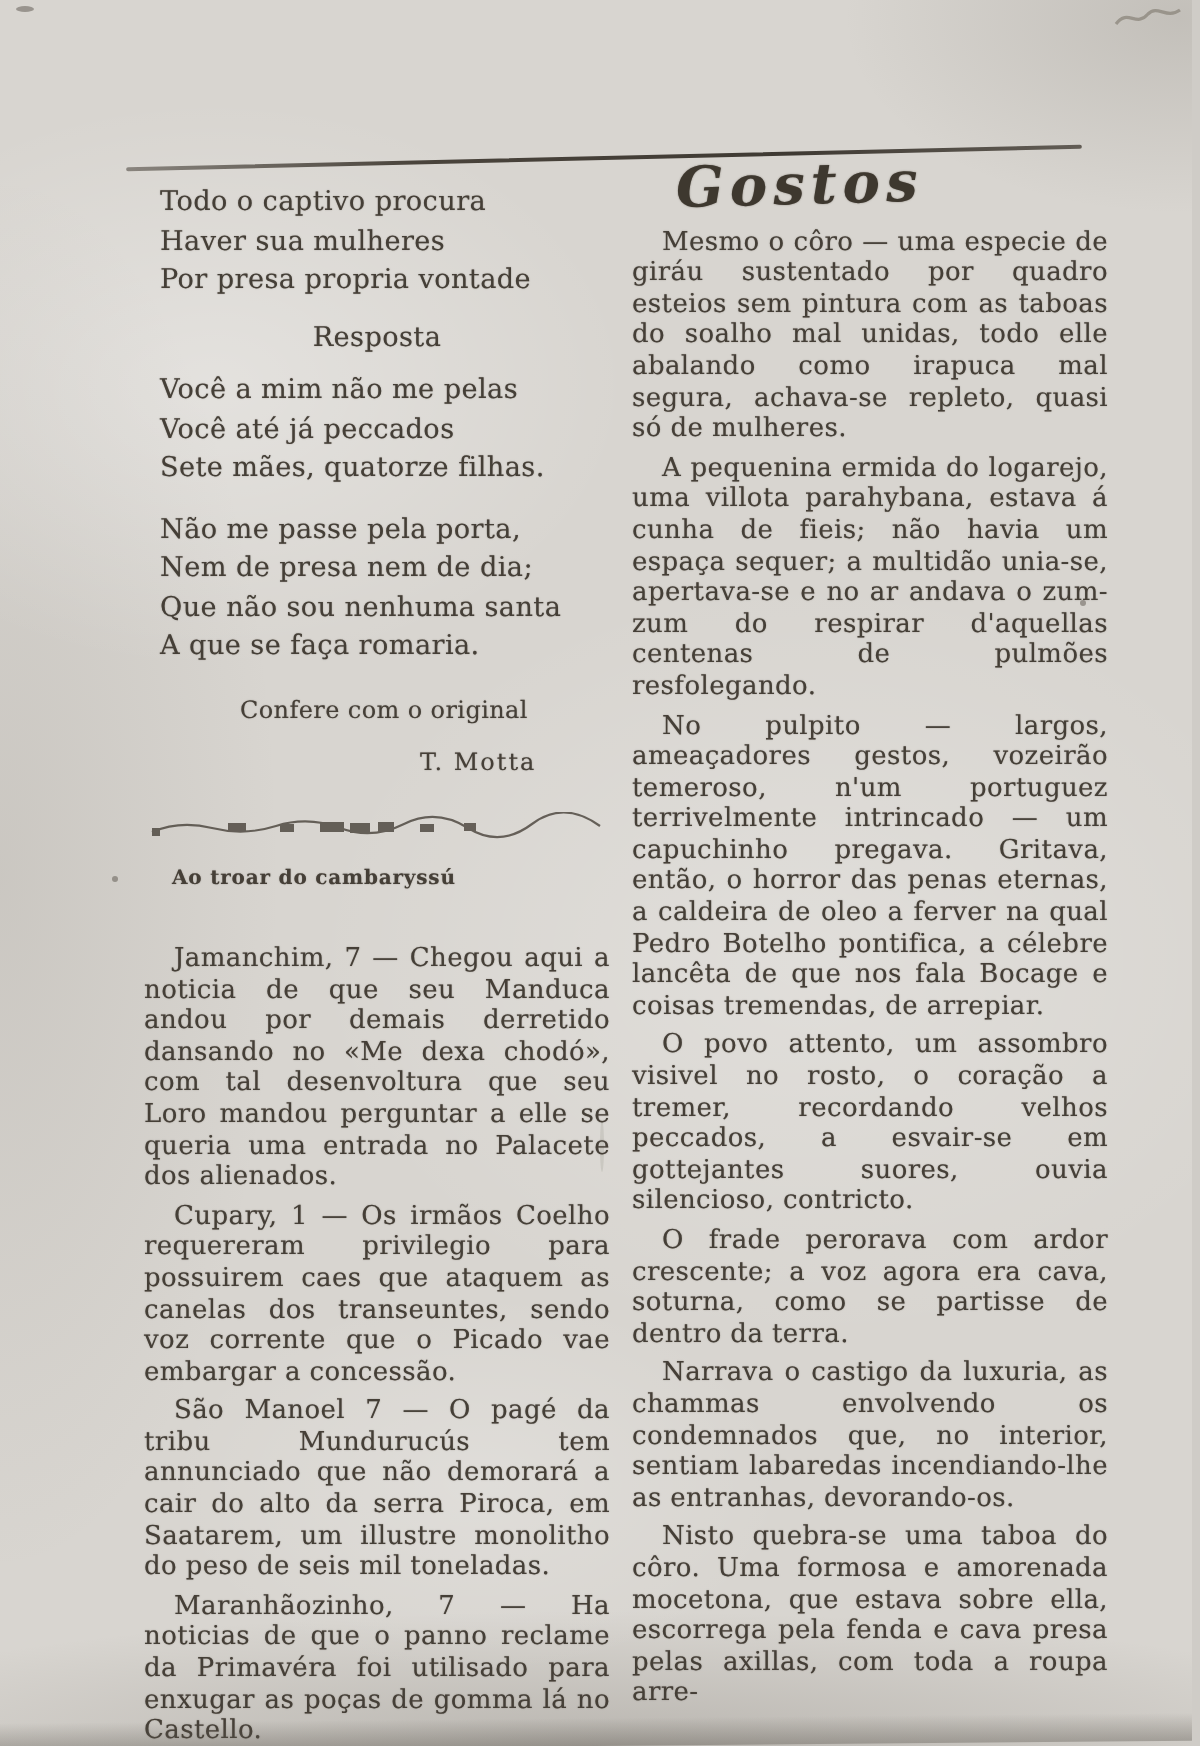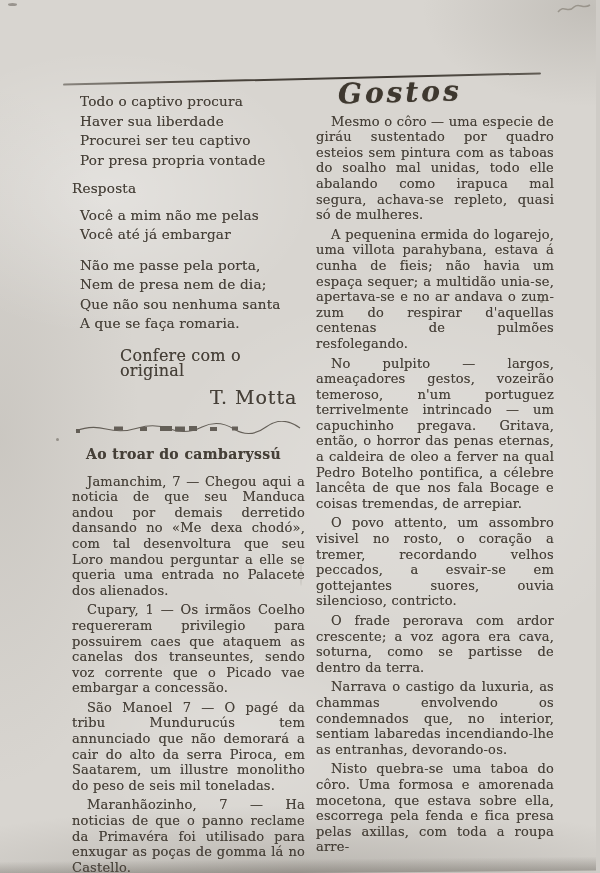--- a/index.html
+++ b/index.html
@@ -38,28 +38,28 @@
     transform:skewY(-.5deg);
   }
 
   .col{position:absolute;font-size:13px;line-height:15.6px;letter-spacing:.2px;}
   .col-left{left:72px;top:92px;width:233px;}
   .col-right{left:316px;top:84px;width:238px;}
 
   .ink{color:#453f37;text-shadow:0 0 .6px rgba(70,62,52,.55);}
 
   .poem-line{font-size:13.6px;line-height:19.5px;padding-left:8px;white-space:nowrap;}
-  .poem-heading{font-size:13.6px;margin:11px 0 9px 0;}
+  .poem-heading{text-align:center;font-size:13.6px;margin:11px 0 9px 0;}
   .stanza{margin-bottom:11px;}
-  .attestation{padding-left:48px;font-size:16px;margin-top:14px;}
-  .signature{padding-left:138px;font-size:19px;margin-top:11px;letter-spacing:1px;}
+  .attestation{padding-left:48px;font-size:12px;margin-top:14px;}
+  .signature{padding-left:138px;font-size:12px;margin-top:11px;letter-spacing:1px;}
 
   .ornament{margin:16px 0 8px 2px;opacity:.8;}
 
-  .news-heading{font-weight:bold;font-size:14px;padding-left:14px;margin-bottom:11px;letter-spacing:.4px;}
+  .news-heading{font-weight:bold;font-size:10px;padding-left:14px;margin-bottom:24px;letter-spacing:.4px;}
   p.body-par{
     margin:0 0 4px 0;text-align:justify;text-indent:15px;
   }
   .col-title{
     font-style:italic;font-weight:bold;font-size:28px;letter-spacing:3px;
     padding-left:22px;margin-bottom:14px;transform:rotate(-1.5deg);
     color:#3e382f;text-shadow:0 0 .8px rgba(60,52,42,.6);
   }
 </style>
 </head>
@@ -80,30 +80,30 @@
       <b class="s2"></b>
       <b class="s3"></b>
       <b class="s4"></b>
   </div>
 
   <div class="col col-left ink">
 
     <div class="poem">
       <div class="stanza">
         <div class="poem-line">Todo o captivo procura</div>
-        <div class="poem-line">Haver sua liberdade</div>
-        <div class="poem-line">Procurei ser teu captivo</div>
+        <div class="poem-line">Haver sua mulheres</div>
         <div class="poem-line">Por presa propria vontade</div>
       </div>
 
       <div class="poem-heading">Resposta</div>
 
       <div class="stanza">
         <div class="poem-line">Você a mim não me pelas</div>
-        <div class="poem-line">Você até já embargar</div>
+        <div class="poem-line">Você até já peccados</div>
+        <div class="poem-line">Sete mães, quatorze filhas.</div>
       </div>
 
       <div class="stanza">
         <div class="poem-line">Não me passe pela porta,</div>
         <div class="poem-line">Nem de presa nem de dia;</div>
         <div class="poem-line">Que não sou nenhuma santa</div>
         <div class="poem-line">A que se faça romaria.</div>
       </div>
 
       <div class="attestation">Confere com o original</div>
@@ -134,17 +134,17 @@
   </div>
 
   <div class="col col-right ink">
     <div class="col-title">Gostos</div>
     <p class="body-par">Mesmo o côro — uma especie de giráu sustentado por quadro esteios sem pintura com as taboas do soalho mal unidas, todo elle abalando como irapuca mal segura, achava-se repleto, quasi só de mulheres.</p>
     <p class="body-par">A pequenina ermida do logarejo, uma villota parahybana, estava á cunha de fieis; não havia um espaça sequer; a multidão unia-se, apertava-se e no ar andava o zum-zum do respirar d'aquellas centenas de pulmões resfolegando.</p>
     <p class="body-par">No pulpito — largos, ameaçadores gestos, vozeirão temeroso, n'um portuguez terrivelmente intrincado — um capuchinho pregava. Gritava, então, o horror das penas eternas, a caldeira de oleo a ferver na qual Pedro Botelho pontifica, a célebre lancêta de que nos fala Bocage e coisas tremendas, de arrepiar.</p>
     <p class="body-par">O povo attento, um assombro visivel no rosto, o coração a tremer, recordando velhos peccados, a esvair-se em gottejantes suores, ouvia silencioso, contricto.</p>
     <p class="body-par">O frade perorava com ardor crescente; a voz agora era cava, soturna, como se partisse de dentro da terra.</p>
     <p class="body-par">Narrava o castigo da luxuria, as chammas envolvendo os condemnados que, no interior, sentiam labaredas incendiando-lhe as entranhas, devorando-os.</p>
-    <p class="body-par">Nisto quebra-se uma taboa do côro. Uma formosa e amorenada mocetona, que estava sobre ella, escorrega pela fenda e fica presa pelas axillas, com toda a roupa arre-</p>
+    <p class="body-par">Nisto quebra-se uma taboa do côro. Uma formosa e amorenada mocetona, que estava sobre ella, escorrega pela fenda e cava presa pelas axillas, com toda a roupa arre-</p>
   </div>
 
   <div class="bottom-edge"></div>
 </div>
 
 </body></html>

